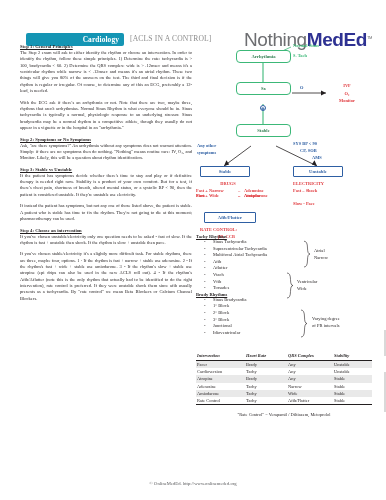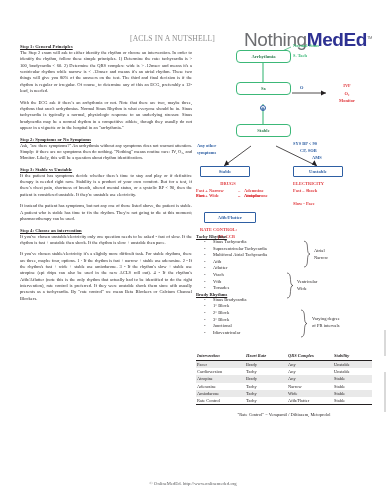--- a/index.html
+++ b/index.html
@@ -119,21 +119,22 @@
   }
   
   .edge { position: absolute; right: 0; background: #d9d9d9; width: 2px; }
 </style>
 </head>
 <body>
 
 <div class="page">
 
   <div class="header">
-    <div class="doc-title">[ACLS IN A NUTSHELL]</div>
+    <div class="subject-badge">Cardiology</div>
+    <div class="doc-title">[ACLS IN A CONTROL]</div>
     <div class="logo">
       <span>Nothing</span><b>MedEd</b><span class="tm">TM</span>
     </div>
   </div>
 
   <div class="left-col">
 
     <div class="step-head">Step 1: General Principles</div>
     <p class="para">The Step 2 exam will ask to either identify the rhythm or choose an intervention. In order to identify the rhythm, follow these simple principles. 1) Determine the rate: tachycardia is &gt; 100, bradycardia &lt; 60. 2) Determine the QRS complex: wide is &gt; .12msec and means it's a ventricular rhythm while narrow is &lt; .12msec and means it's an atrial rhythm. These two things will give you 80% of the answers on the test. The third and final decision is if the rhythm is regular or irregular. Of course, to determine any of this an ECG, preferably a 12-lead, is needed.</p>
     <p class="para">With the ECG ask if there's an arrhythmia or not. Note that there are two, maybe three, rhythms that aren't arrhythmias. Normal Sinus Rhythm is what everyone should be in. Sinus tachycardia is typically a normal, physiologic response to an underlying stressor. Sinus bradycardia may be a normal rhythm in a competitive athlete, though they usually do not appear in a vignette or in the hospital in an "arrhythmia."</p>

